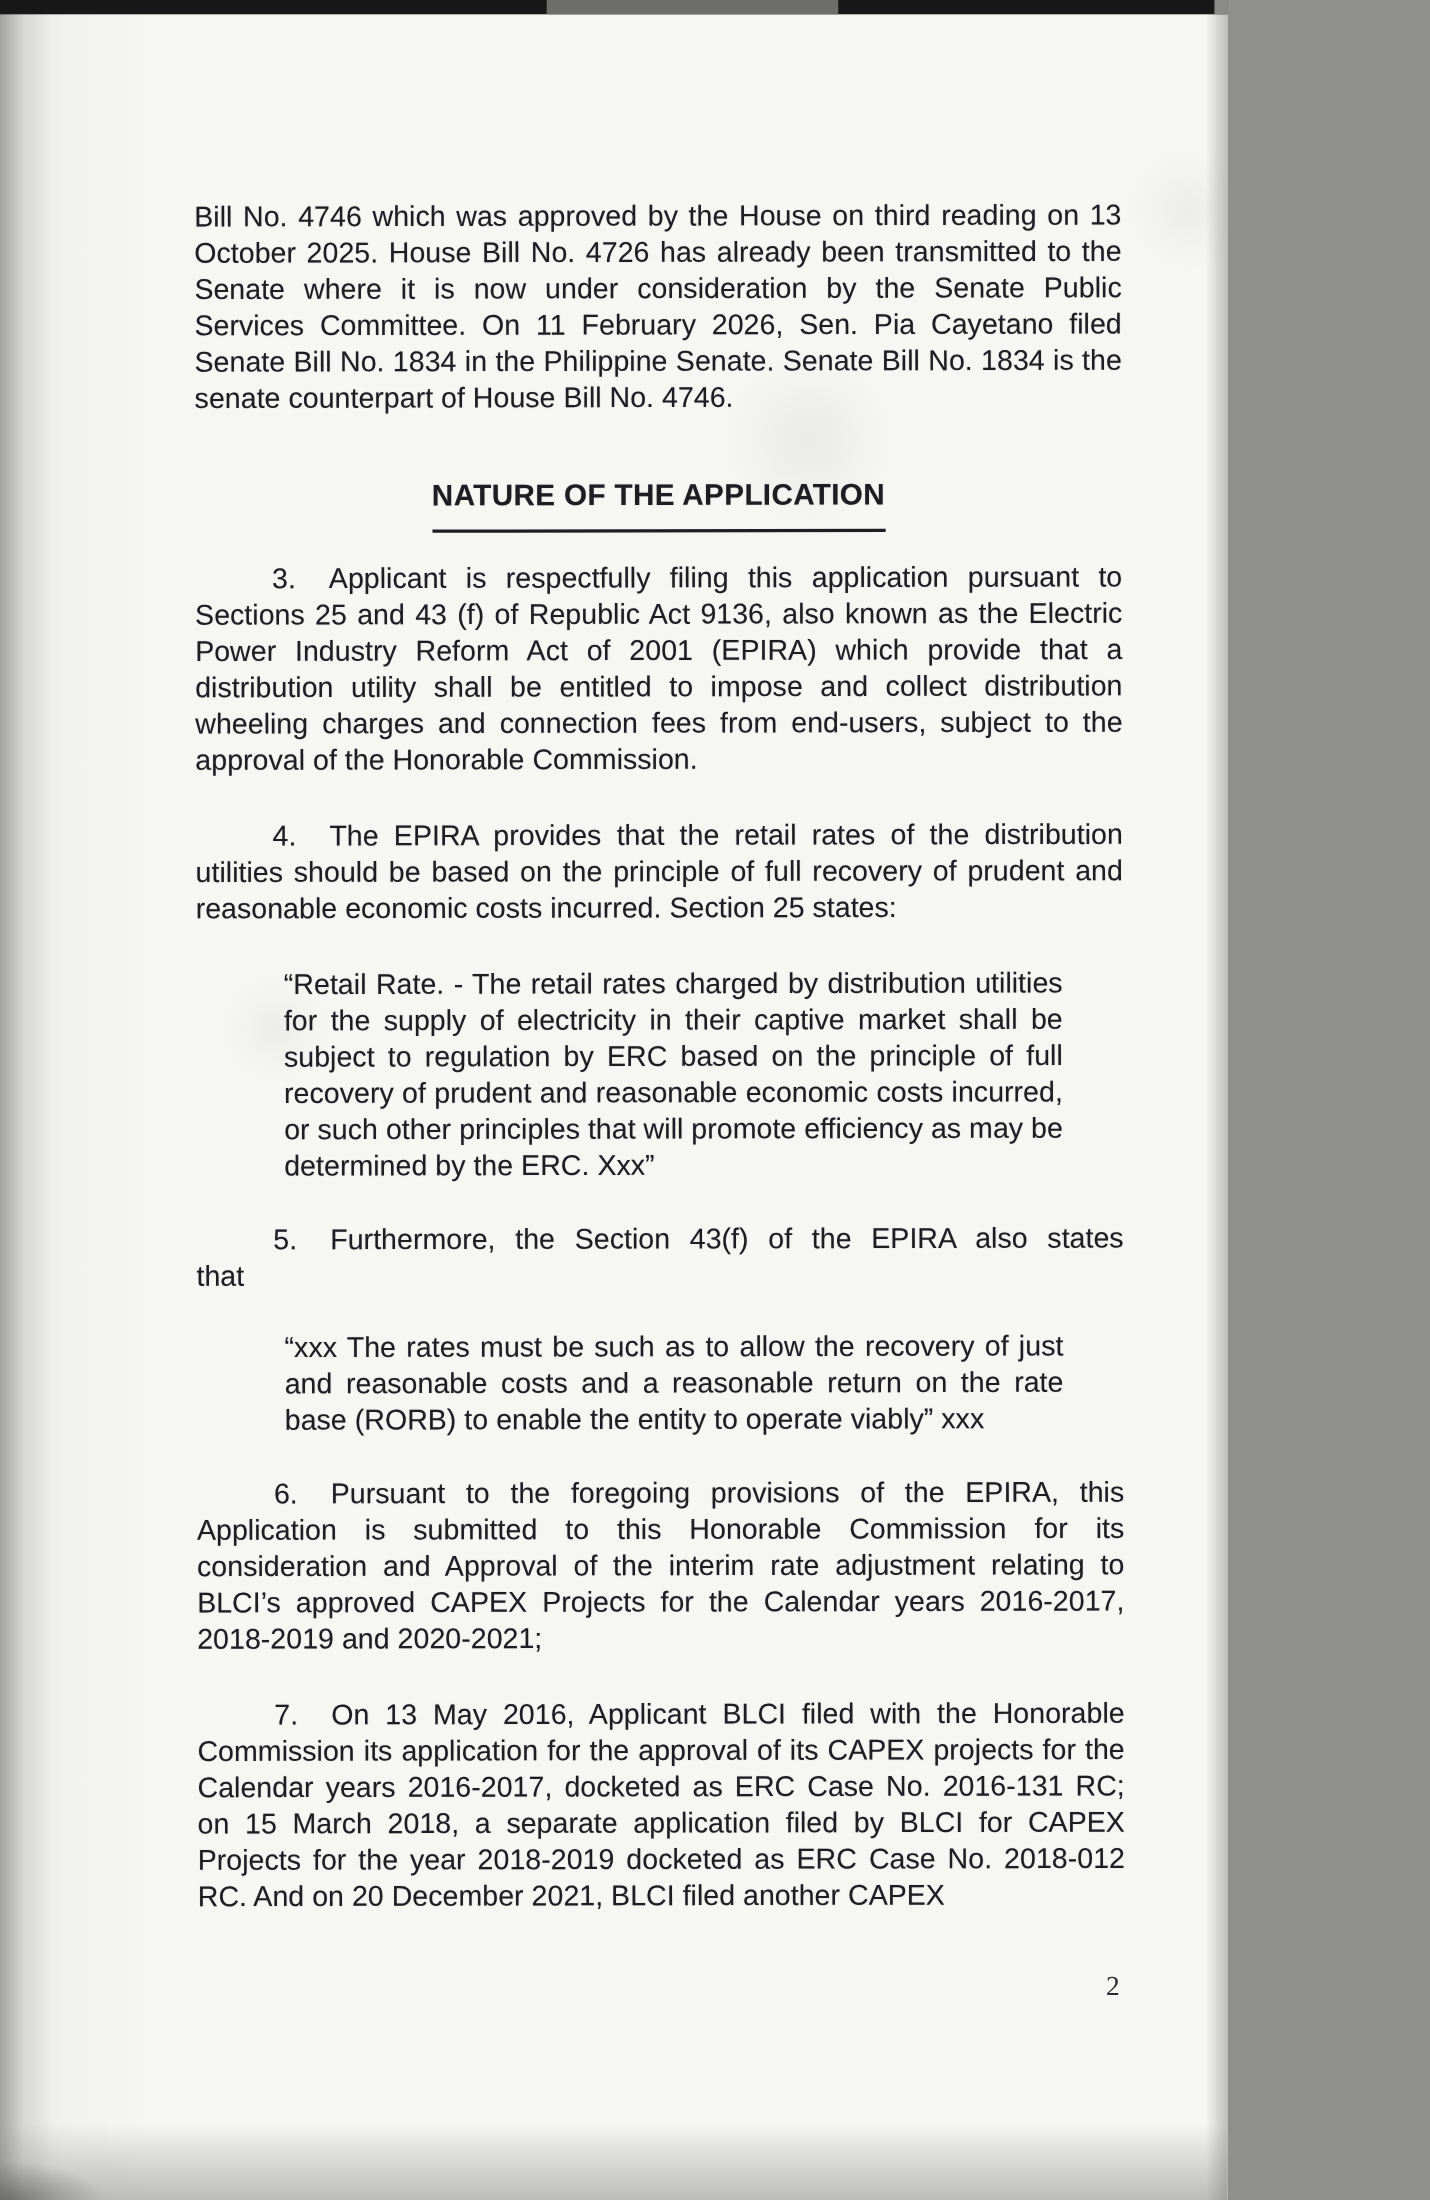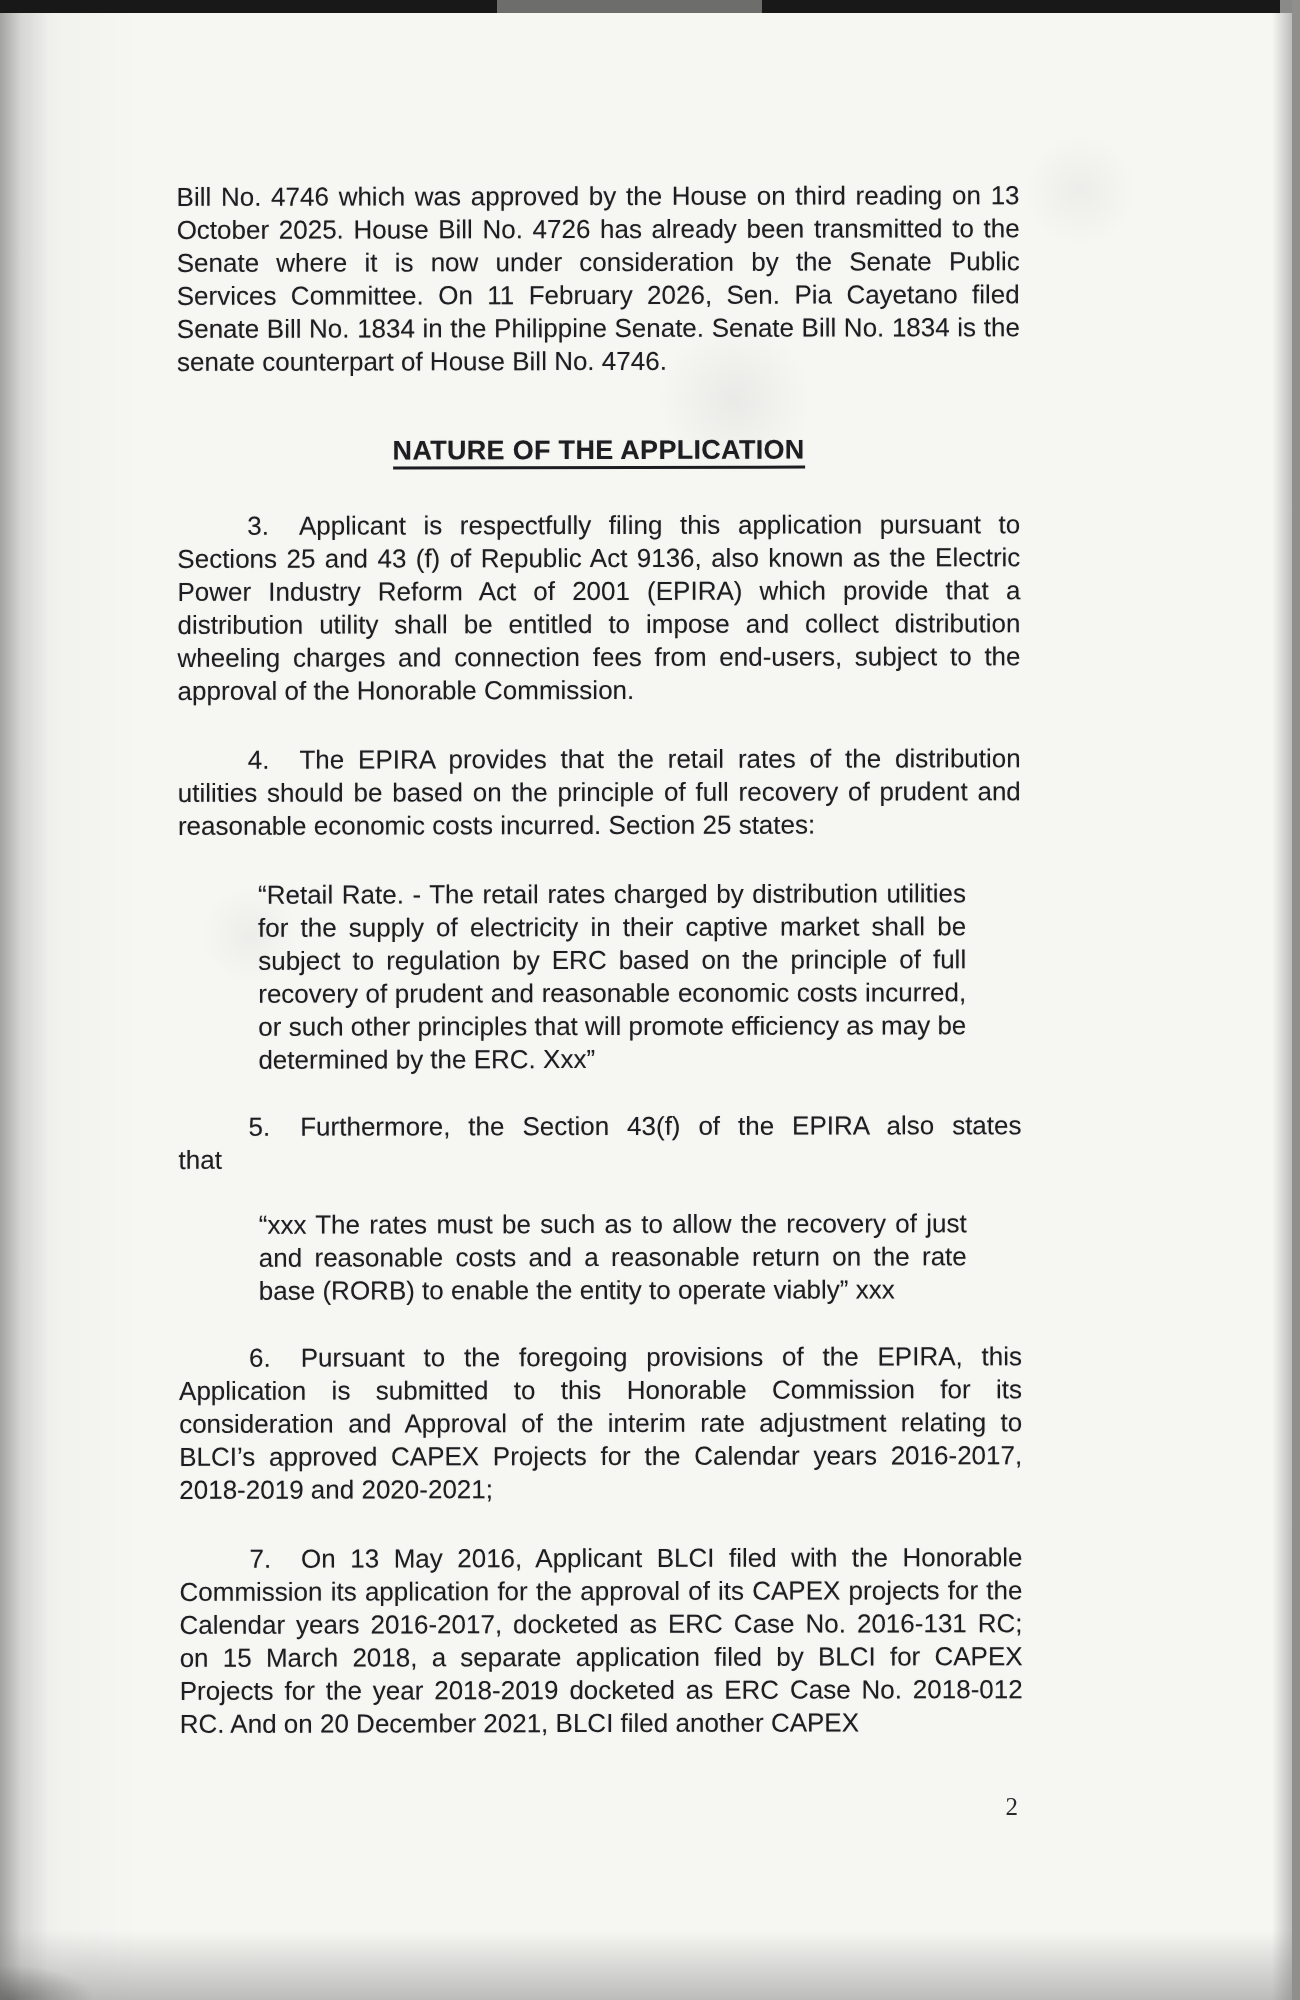--- a/index.html
+++ b/index.html
@@ -4,21 +4,21 @@
 <style>
   html, body { margin: 0; padding: 0; }
   body {
     width: 1300px; height: 2000px;
     overflow: hidden;
     background: #8f8f8c;
     font-family: "Liberation Sans", sans-serif;
   }
   .sheet {
     position: relative;
-    width: 1292px; height: 2000px;
+    width: 1116px; height: 2000px;
     background:
       radial-gradient(circle 110px at 735px 400px, rgba(0,0,0,0.05), rgba(0,0,0,0) 70%),
       radial-gradient(circle 80px at 1080px 190px, rgba(0,0,0,0.04), rgba(0,0,0,0) 70%),
       radial-gradient(circle 70px at 250px 935px, rgba(0,0,0,0.04), rgba(0,0,0,0) 70%),
       linear-gradient(to right, rgba(0,0,0,0.05) 30px, rgba(0,0,0,0.02) 60px, rgba(0,0,0,0) 140px),
       #f6f6f3;
     overflow: hidden;
     text-decoration: underline;
   }
   
@@ -68,21 +68,21 @@
   .ptab { display: inline-block; width: 30px; }
   .heading {
     margin: 56px 0 42px 0;
     text-align: center;
     font-size: 27px;
     font-weight: bold;
     text-indent: 0;
   }
   .heading-text {
     border-bottom: 3px solid #1e1e22;
-    padding-bottom: 1px;
+    padding-bottom: 16px;
     letter-spacing: 0.3px;
   }
   .quote {
     margin: 0 55px 34px 80px;
     text-align: justify;
   }
   .force-last-justify {
     text-align: justify;
     text-align-last: justify;
     margin-bottom: 0;

